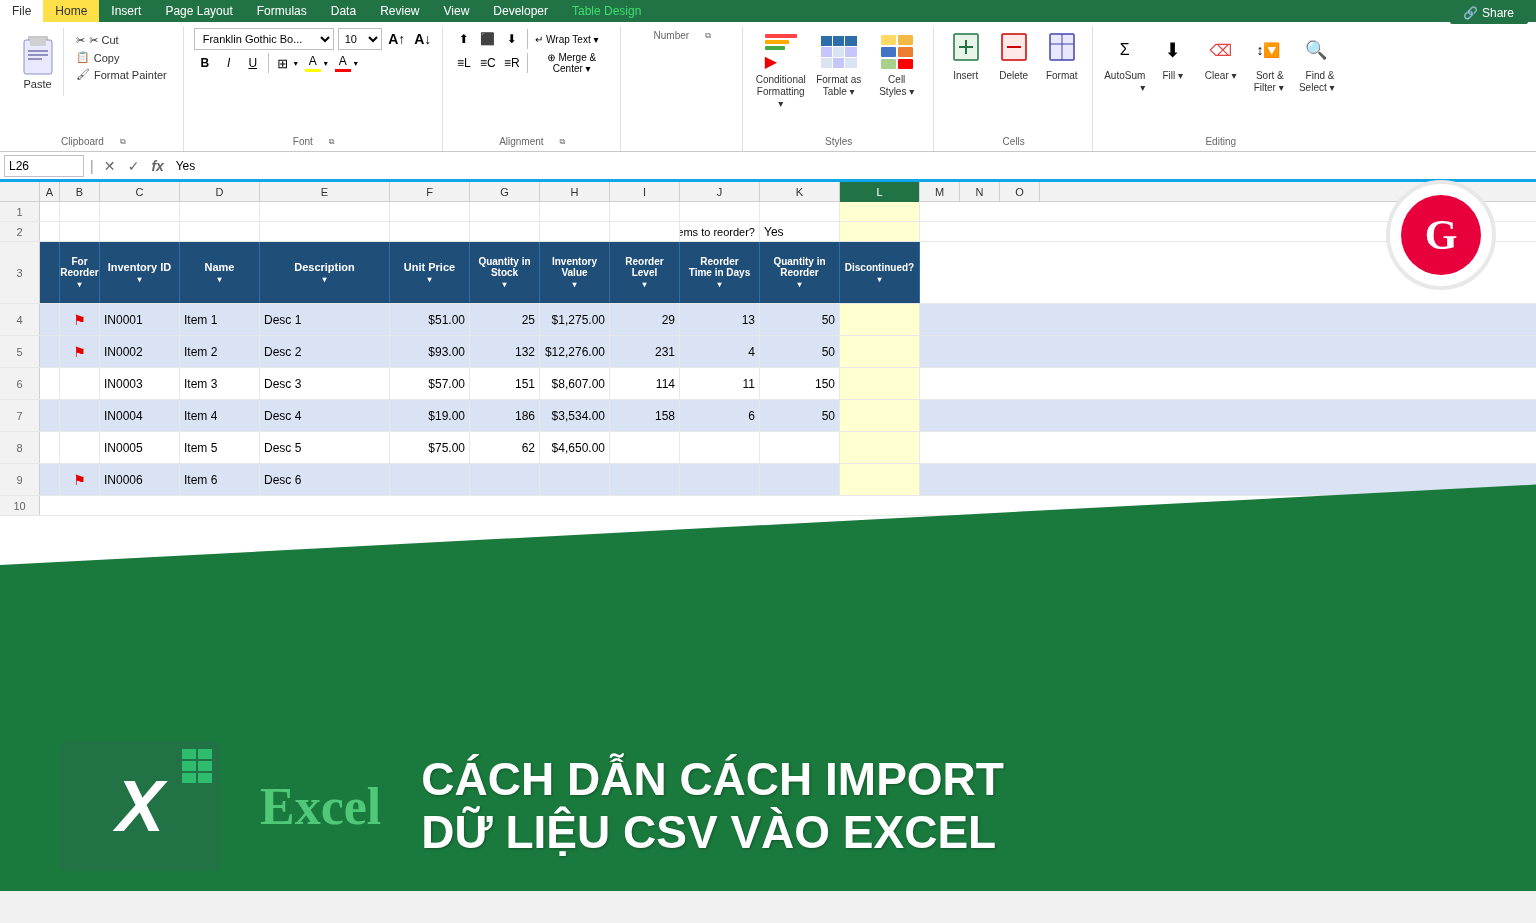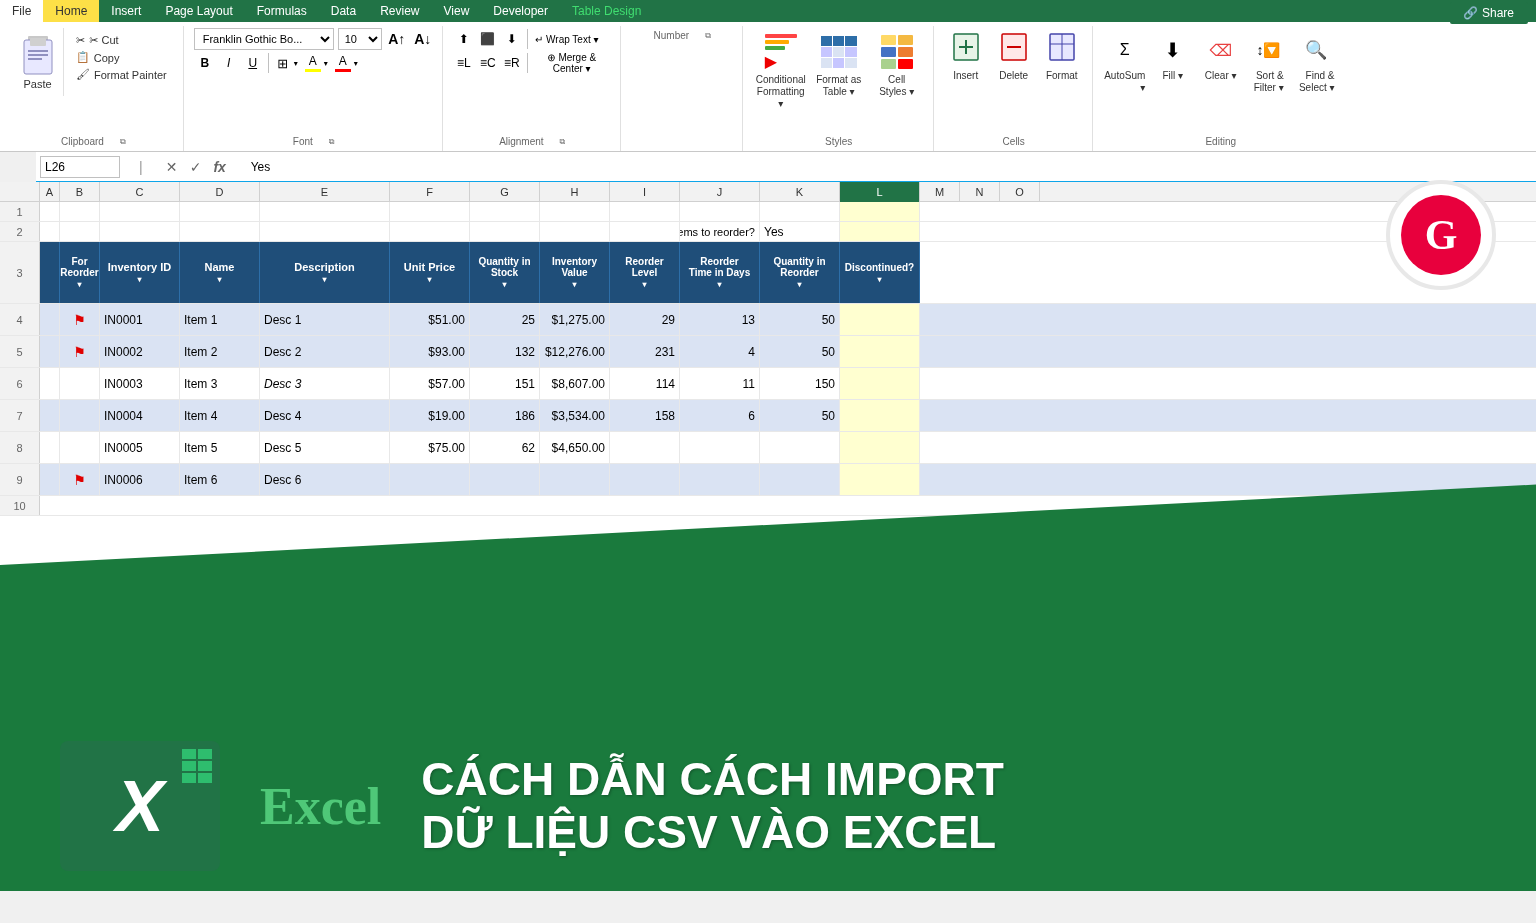--- a/index.html
+++ b/index.html
@@ -267,26 +267,25 @@
       font-size: 10px;
       color: #333;
       text-align: right;
       line-height: 1.2;
     }
 
     
     .formula-bar {
       height: 30px;
       background: white;
-      border-bottom: 1px solid #0ea5e9;
-      display: flex;
-      align-items: center;
-      gap: 17px;
+      border-bottom: 3px solid #0ea5e9;
+      display: flex;
+      align-items: center;
+      gap: 4px;
       padding: 0 4px;
-      margin-left: 36px;
     }
     .cell-ref-box {
       width: 80px;
       height: 22px;
       border: 1px solid #c0c0c0;
       font-size: 12px;
       padding: 0 4px;
       display: flex;
       align-items: center;
     }
@@ -1000,21 +999,21 @@
         <div class="cell right" style="width:80px;min-width:80px;">50</div>
         <div class="cell" style="width:80px;min-width:80px;background:#ffffd0;"></div>
       </div>
 
       <div class="grid-row medium table-row-white">
         <div class="row-num">6</div>
         <div class="cell" style="width:20px;min-width:20px;"></div>
         <div class="cell" style="width:40px;min-width:40px;"></div>
         <div class="cell" style="width:80px;min-width:80px;">IN0003</div>
         <div class="cell" style="width:80px;min-width:80px;">Item 3</div>
-        <div class="cell" style="width:130px;min-width:130px;font-style:italic;">Desc 3</div>
+        <div class="cell" style="width:130px;min-width:130px;">Desc 3</div>
         <div class="cell right" style="width:80px;min-width:80px;">$57.00</div>
         <div class="cell right" style="width:70px;min-width:70px;">151</div>
         <div class="cell right" style="width:70px;min-width:70px;">$8,607.00</div>
         <div class="cell right" style="width:70px;min-width:70px;">114</div>
         <div class="cell right" style="width:80px;min-width:80px;">11</div>
         <div class="cell right" style="width:80px;min-width:80px;">150</div>
         <div class="cell" style="width:80px;min-width:80px;background:#ffffd0;"></div>
       </div>
 
       <div class="grid-row medium table-row-blue">

